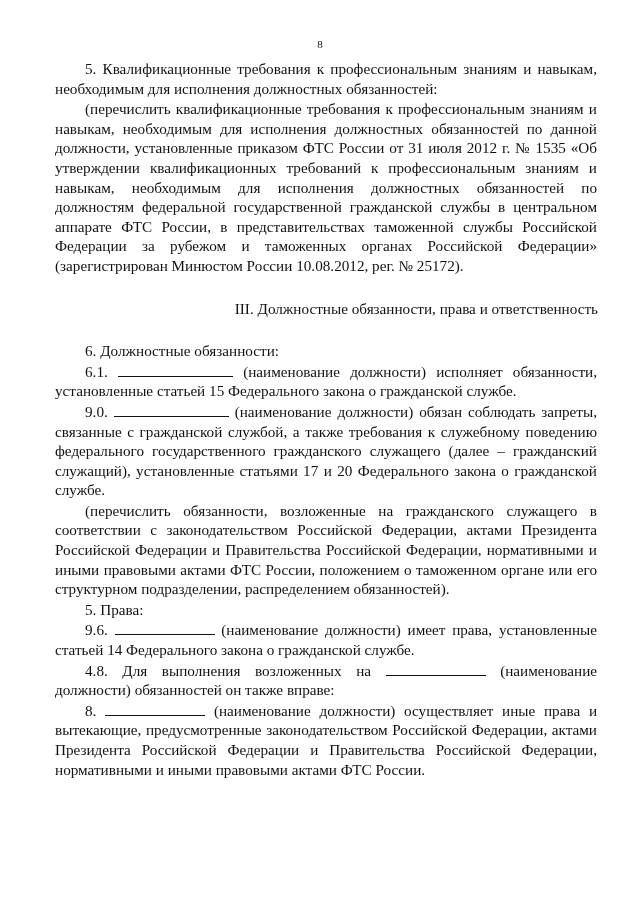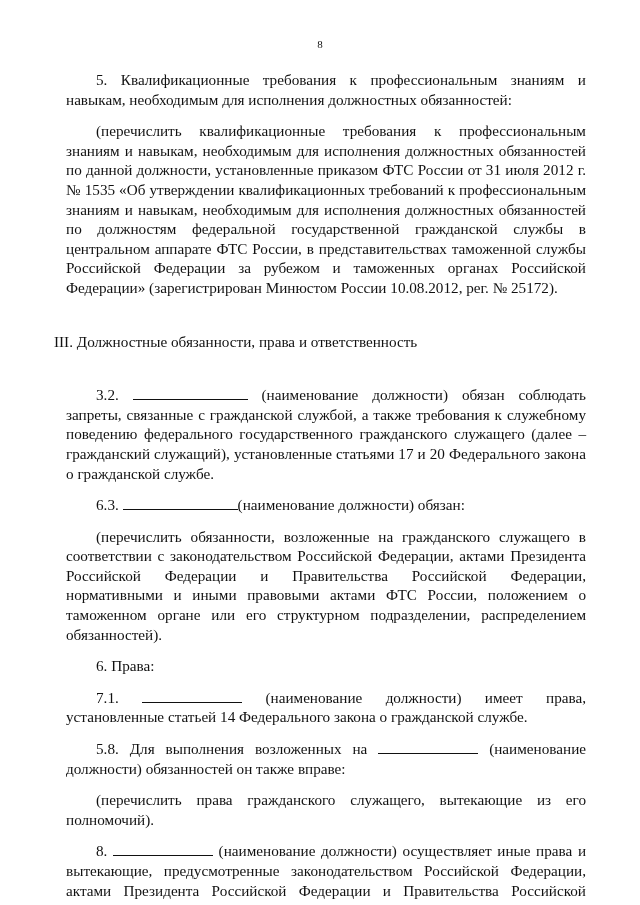--- a/index.html
+++ b/index.html
@@ -4,63 +4,64 @@
 <style>
   html, body { margin: 0; padding: 0; background: #ffffff; }
   body { width: 640px; height: 905px; overflow: hidden; position: relative; }
   .page {
     position: absolute; left: 0; top: 0; width: 640px; height: 905px;
     font-family: "Liberation Serif", serif; color: #111;
     font-size: 15.2px; line-height: 19.6px;
   }
   .pagenum { position: absolute; top: 35px; left: 0; width: 640px; text-align: center; font-size: 11px; }
   .body { position: absolute; left: 54px; top: 58px; width: 544px; }
-  p { margin: 12px; text-align: justify; text-indent: 30px; }
-  .heading { text-align: left; text-indent: 0; margin: 0; }
+  p { margin: 1px; text-align: justify; text-indent: 30px; }
+  .heading { text-align: right; text-indent: 0; margin: 0; }
   .blank { display: inline-block; border-bottom: 1px solid #111; height: 13px; vertical-align: baseline; }
   .w100 { width: 100px; }
   .w115 { width: 115px; }
 </style>
 </head>
 <body>
 
 <div class="page">
   <div class="pagenum">8</div>
 
   <div class="body">
     <p>5. Квалификационные требования к профессиональным знаниям и навыкам, необходимым для исполнения должностных обязанностей:</p>
     <p>(перечислить квалификационные требования к профессиональным знаниям и навыкам, необходимым для исполнения должностных обязанностей по данной должности, установленные приказом ФТС России от 31 июля 2012 г. № 1535 «Об утверждении квалификационных требований к профессиональным знаниям и навыкам, необходимым для исполнения должностных обязанностей по должностям федеральной государственной гражданской службы в центральном аппарате ФТС России, в представительствах таможенной службы Российской Федерации за рубежом и таможенных органах Российской Федерации» (зарегистрирован Минюстом России 10.08.2012, рег. № 25172).</p>
 
     <div style="height:22px"></div>
     <div class="heading">III. Должностные обязанности, права и ответственность</div>
     <div style="height:22px"></div>
 
+    <p>6. Должностные обязанности:</p>
     <p>
-      <span>3.2.</span>
+      <span>6.1.</span>
+      <span class="blank w115"></span>
+      <span>(наименование должности) исполняет обязанности, установленные статьей 15 Федерального закона о гражданской службе.</span>
+    </p>
+    <p>
+      <span>9.0.</span>
       <span class="blank w115"></span>
       <span>(наименование должности) обязан соблюдать запреты, связанные с гражданской службой, а также требования к служебному поведению федерального государственного гражданского служащего (далее – гражданский служащий), установленные статьями 17 и 20 Федерального закона о гражданской службе.</span>
     </p>
-    <p>
-      <span>6.3.</span>
-      <span class="blank w115"></span><span>(наименование должности) обязан:</span>
-    </p>
     <p>(перечислить обязанности, возложенные на гражданского служащего в соответствии с законодательством Российской Федерации, актами Президента Российской Федерации и Правительства Российской Федерации, нормативными и иными правовыми актами ФТС России, положением о таможенном органе или его структурном подразделении, распределением обязанностей).</p>
 
-    <p>6. Права:</p>
+    <p>5. Права:</p>
     <p>
-      <span>7.1.</span>
+      <span>9.6.</span>
       <span class="blank w100"></span>
       <span>(наименование должности) имеет права, установленные статьей 14 Федерального закона о гражданской службе.</span>
     </p>
     <p>
-      <span>5.8. Для выполнения возложенных на</span>
+      <span>4.8. Для выполнения возложенных на</span>
       <span class="blank w100"></span>
       <span>(наименование должности) обязанностей он также вправе:</span>
     </p>
-    <p>(перечислить права гражданского служащего, вытекающие из его полномочий).</p>
 
     <p>
       <span>8.</span>
       <span class="blank w100"></span>
       <span>(наименование должности) осуществляет иные права и вытекающие, предусмотренные законодательством Российской Федерации, актами Президента Российской Федерации и Правительства Российской Федерации, нормативными и иными правовыми актами ФТС России.</span>
     </p>
 
     <div style="height:22px"></div>
 
   </div>

